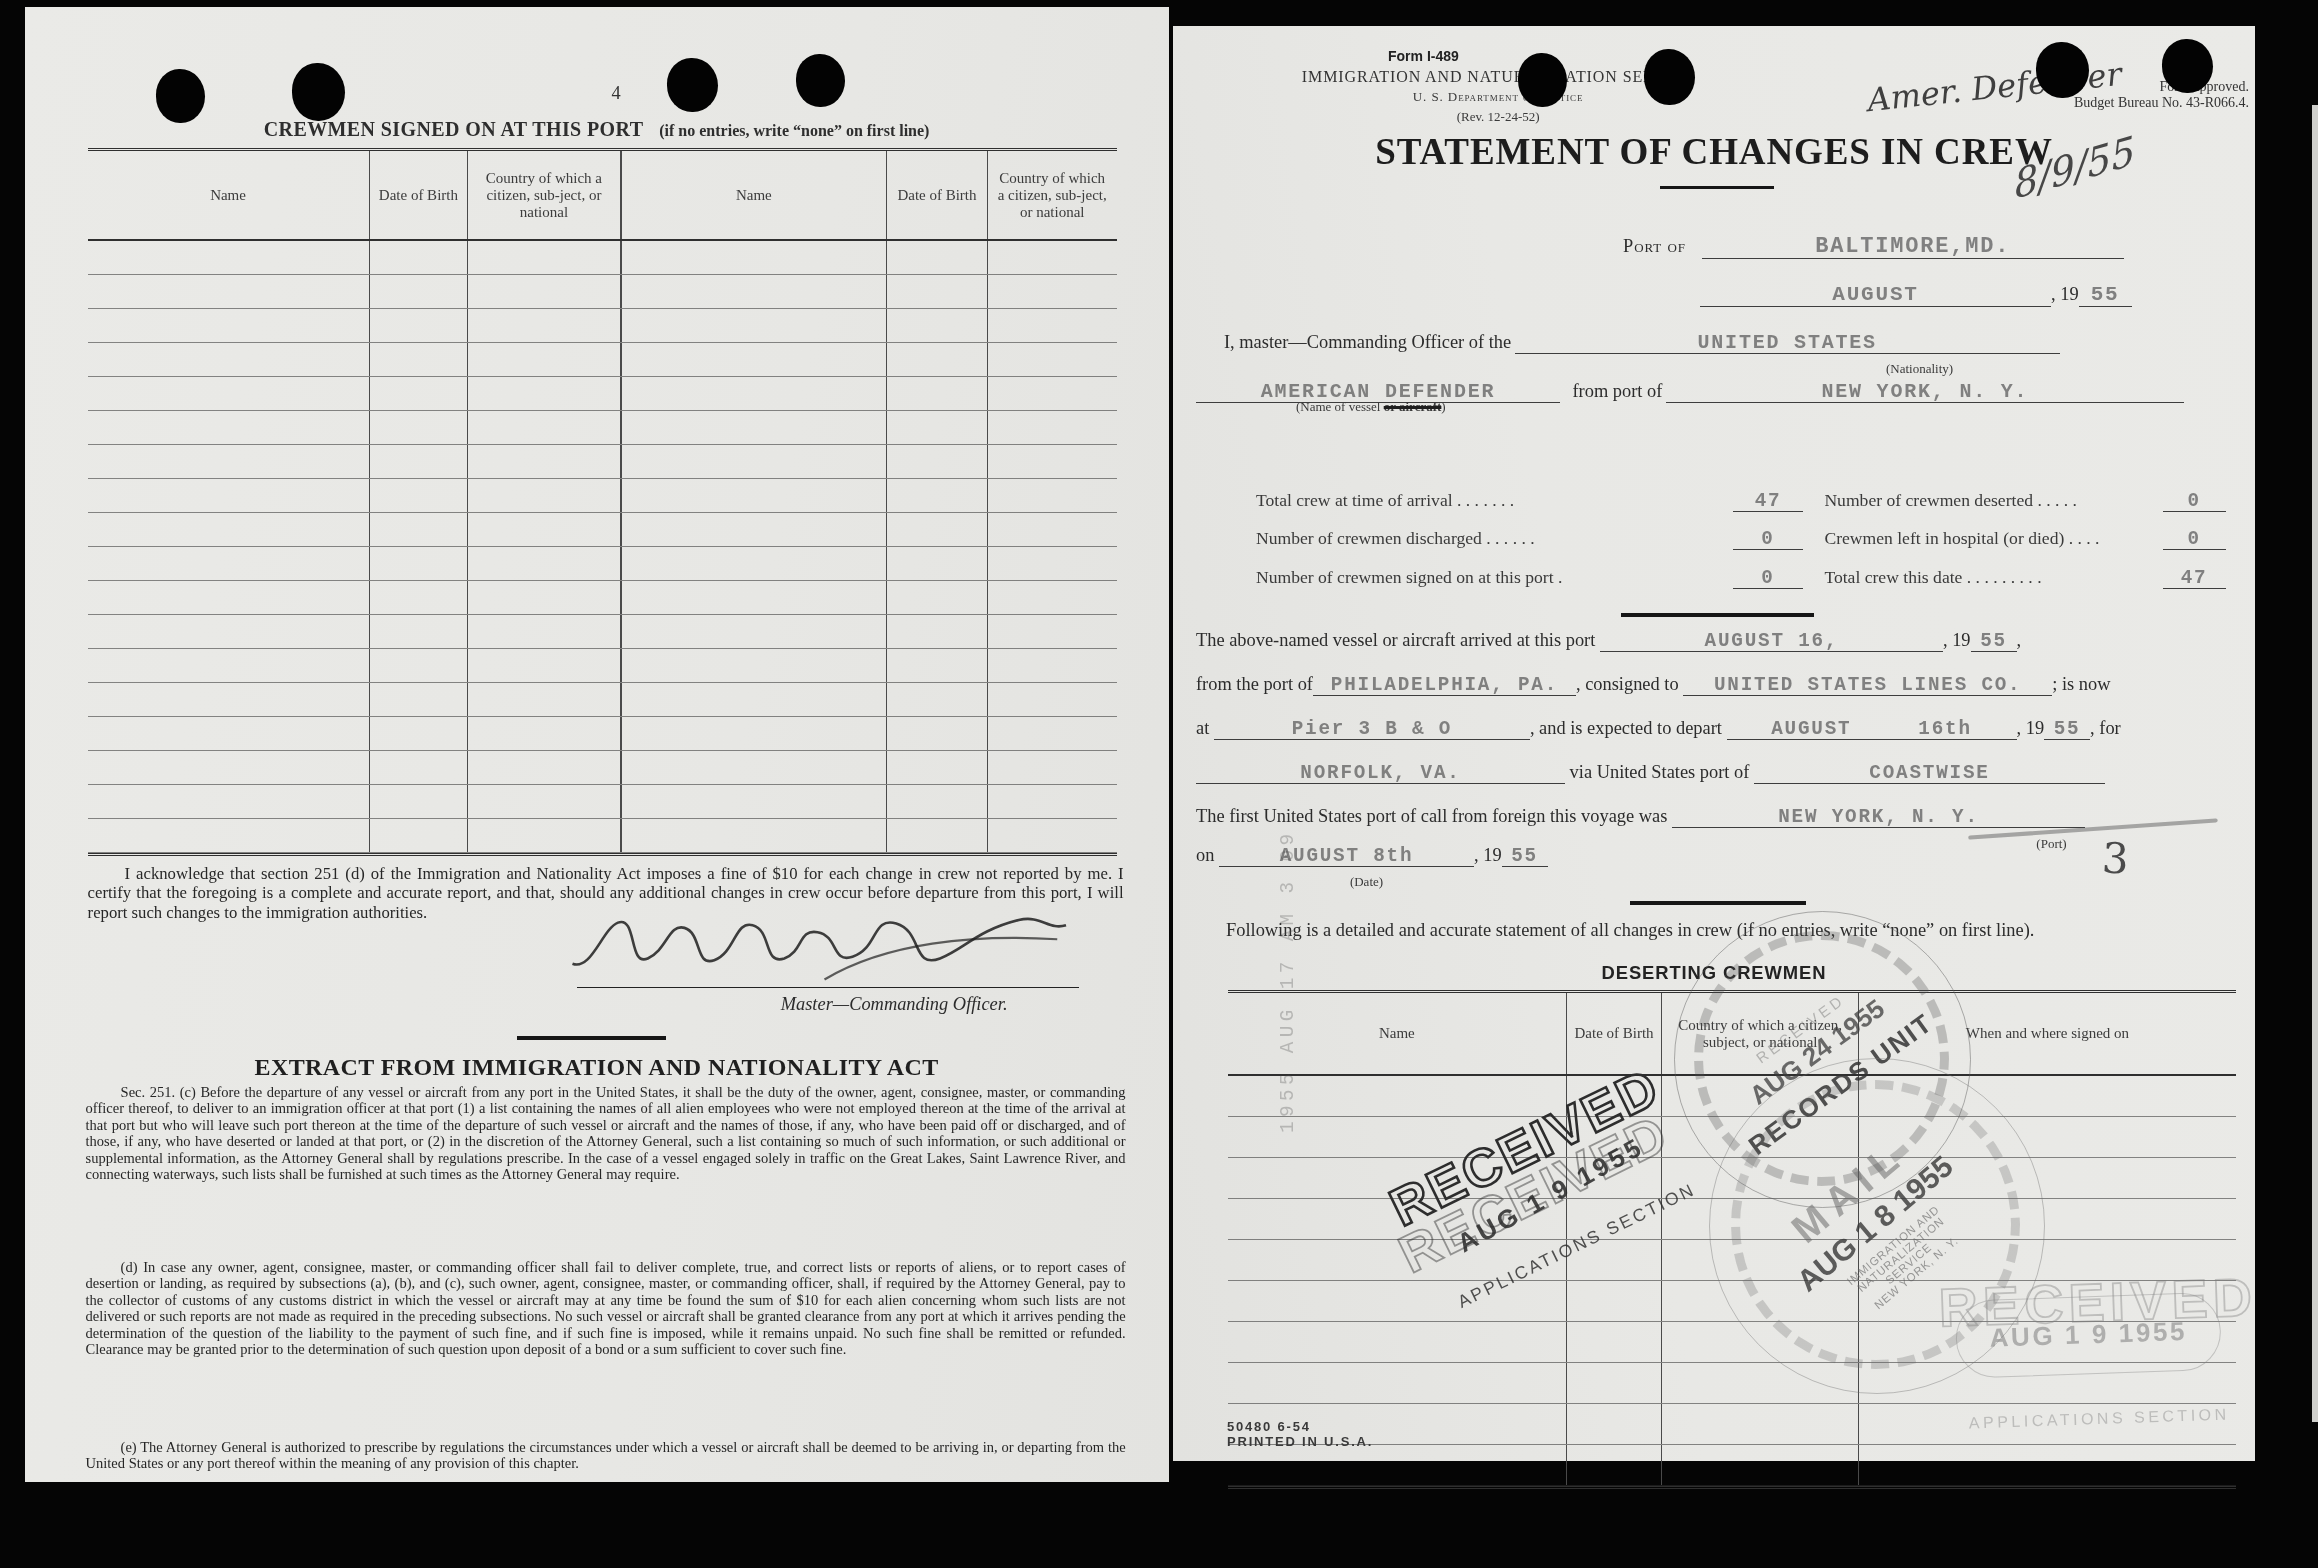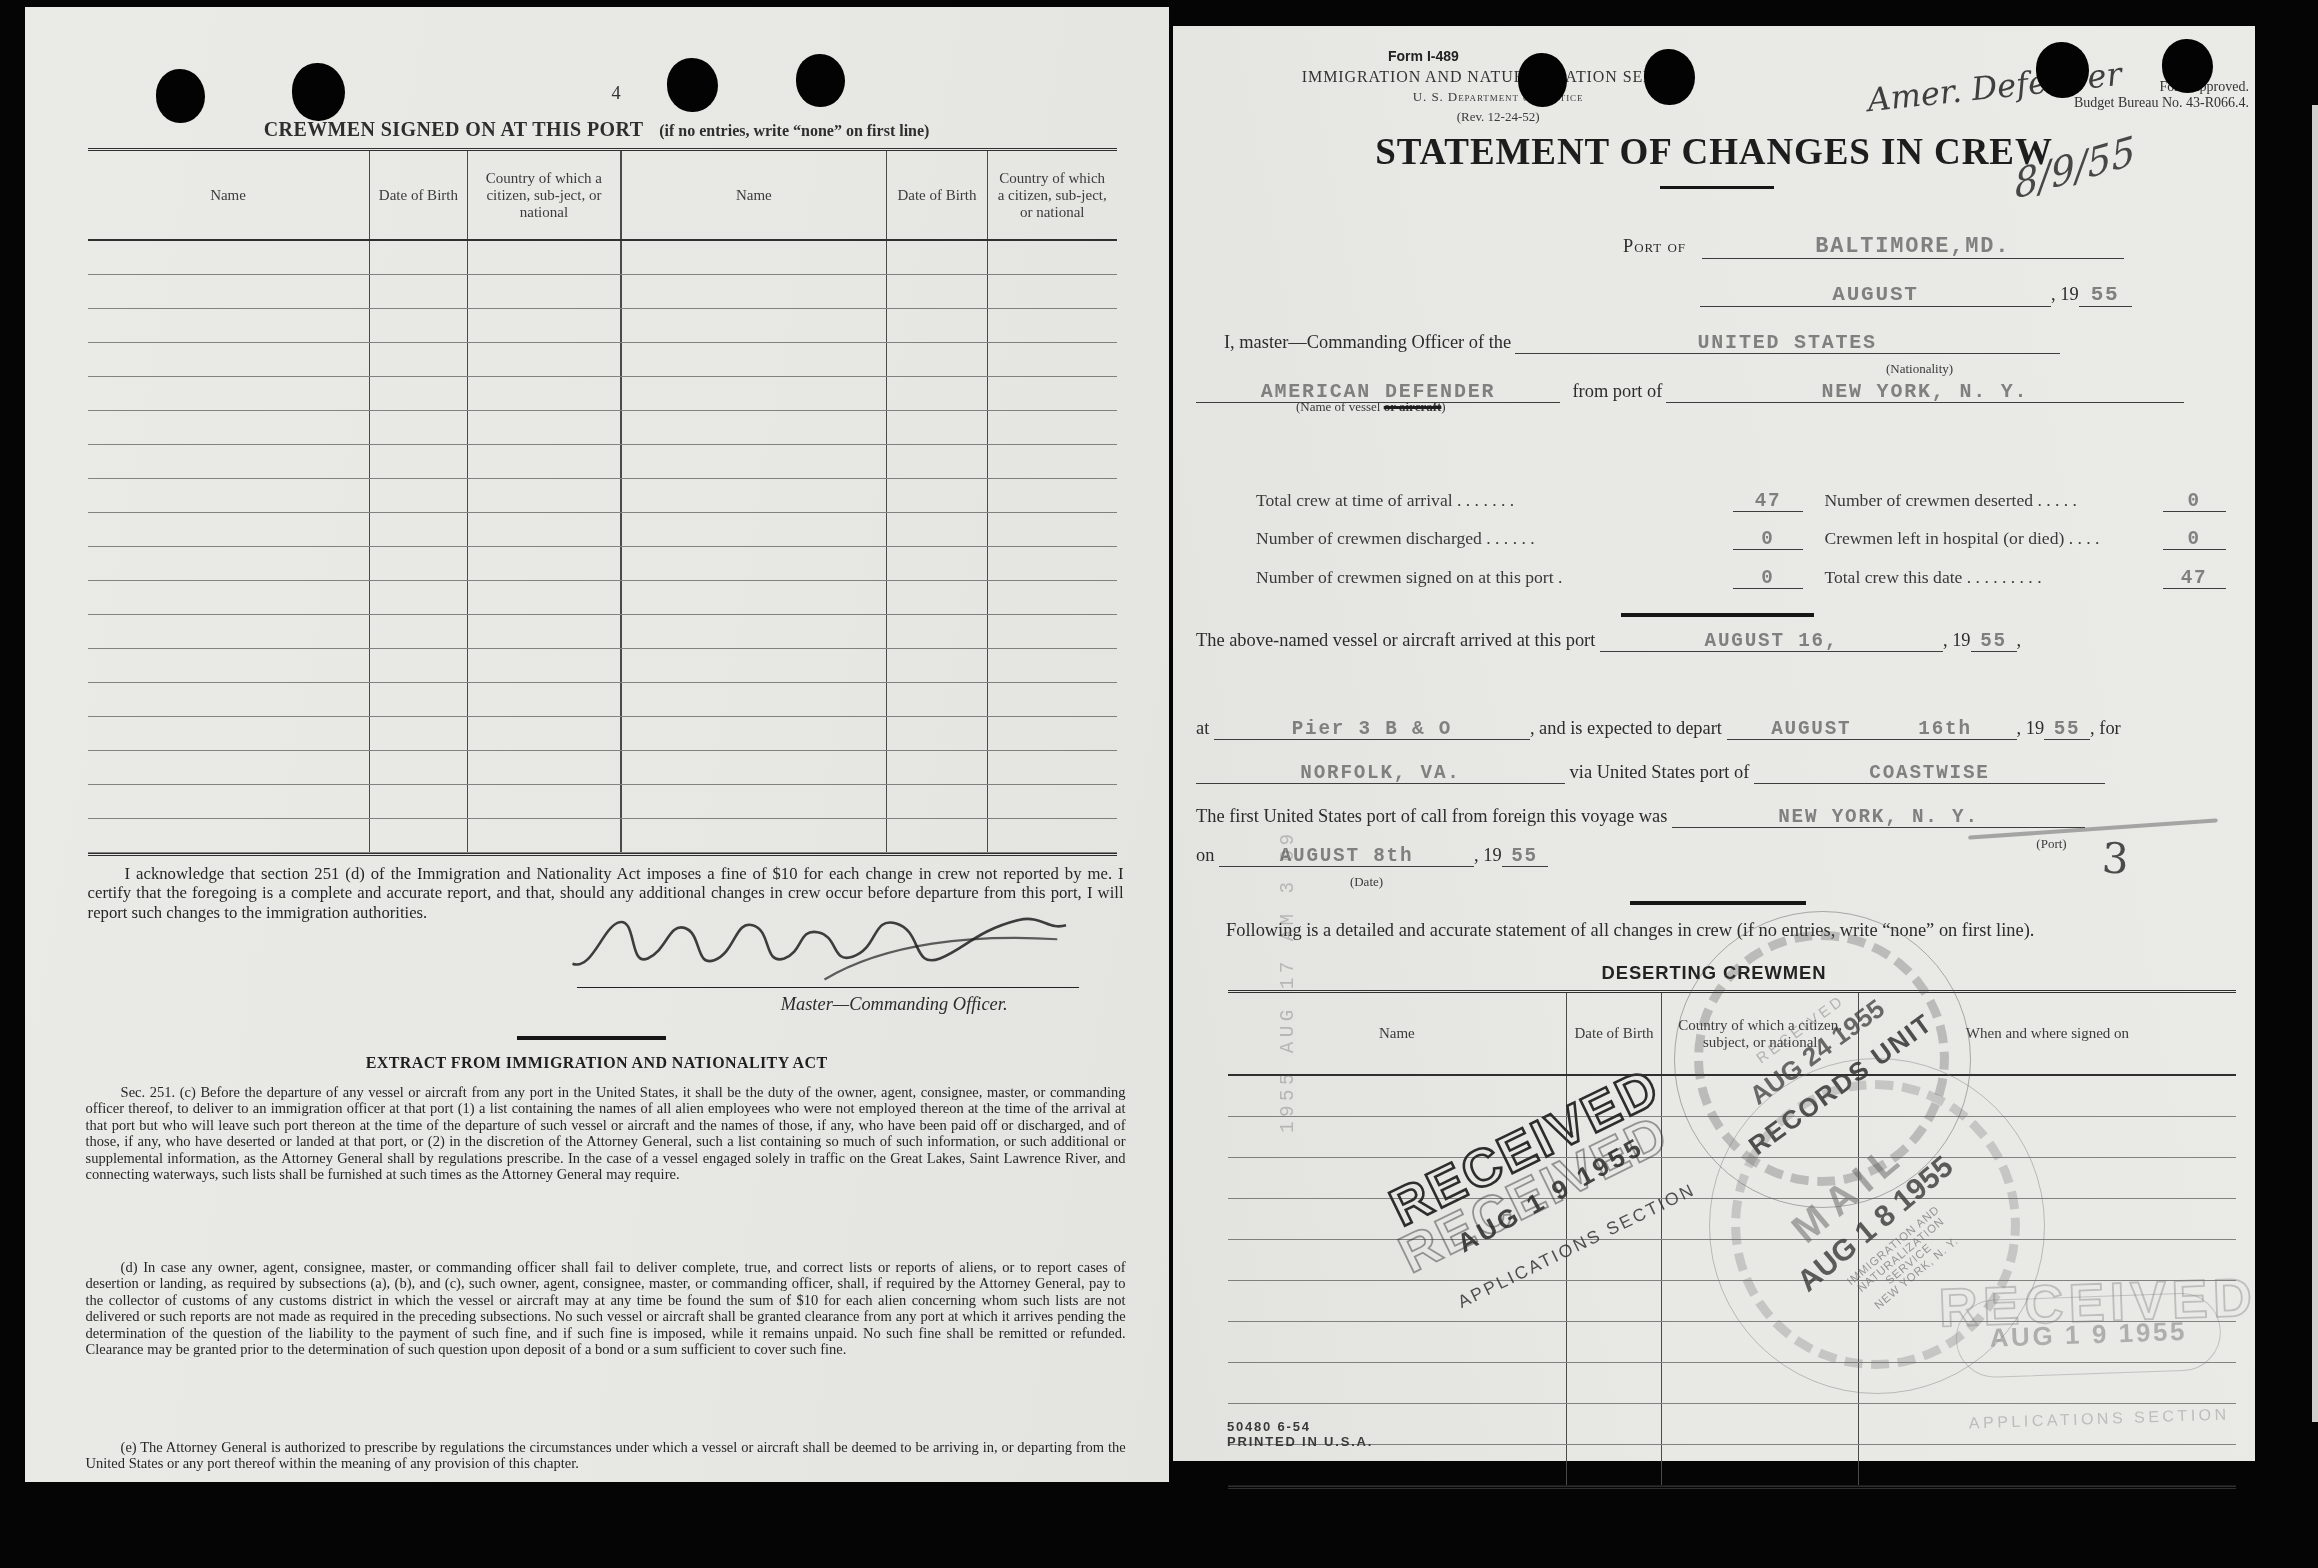--- a/index.html
+++ b/index.html
@@ -245,21 +245,21 @@
 
     <svg class="abs" style="left:536px;top:885px;" width="527" height="105" viewBox="0 0 600 120">
       <path d="M12,82 C34,90 46,42 64,35 C86,27 76,86 98,76 C120,66 122,36 140,41 C160,47 152,86 174,78 C198,69 198,32 218,38 C240,44 230,84 254,76 C276,68 270,42 292,46 C316,50 308,82 332,74 C362,64 354,28 382,36 C412,45 400,88 432,76 C460,65 474,44 522,32 C548,26 556,44 576,38" stroke="#1f1f1f" stroke-width="3" fill="none" opacity="0.85"></path>
       <path d="M300,100 C370,58 470,48 566,54" stroke="#1f1f1f" stroke-width="2.4" fill="none" opacity="0.7"></path>
     </svg>
     <div class="abs" style="left:552px;top:980px;width:502px;border-bottom:1.8px solid #222;"></div>
     <div class="abs serif center" style="left:685px;top:987px;width:369px;font-style:italic;font-size:18.4px;color:#2c2c2c;">Master—Commanding Officer.</div>
 
     <div class="divider" style="left:492px;top:1029px;width:149px;"></div>
 
-    <div class="abs center" style="left:0;top:1047px;width:100%;font-weight:bold;font-size:16px;letter-spacing:0.4px;color:#1f1f1f;">EXTRACT FROM IMMIGRATION AND NATIONALITY ACT</div>
+    <div class="abs center" style="left:0;top:1047px;width:100%;font-weight:bold;font-size:24px;letter-spacing:0.4px;color:#1f1f1f;">EXTRACT FROM IMMIGRATION AND NATIONALITY ACT</div>
 
     <div class="abs small-text justify" style="left:61px;top:1077px;width:1040px;text-indent:35px;">Sec. 251.  (c)  Before the departure of any vessel or aircraft from any port in the United States, it shall be the duty of the owner, agent, consignee, master, or commanding officer thereof, to deliver to an immigration officer at that port (1) a list containing the names of all alien employees who were not employed thereon at the time of the arrival at that port but who will leave such port thereon at the time of the departure of such vessel or aircraft and the names of those, if any, who have been paid off or discharged, and of those, if any, who have deserted or landed at that port, or (2) in the discretion of the Attorney General, such a list containing so much of such information, or such additional or supplemental information, as the Attorney General shall by regulations prescribe.  In the case of a vessel engaged solely in traffic on the Great Lakes, Saint Lawrence River, and connecting waterways, such lists shall be furnished at such times as the Attorney General may require.</div>
     <div class="abs small-text justify" style="left:61px;top:1252px;width:1040px;text-indent:35px;">(d)  In case any owner, agent, consignee, master, or commanding officer shall fail to deliver complete, true, and correct lists or reports of aliens, or to report cases of desertion or landing, as required by subsections (a), (b), and (c), such owner, agent, consignee, master, or commanding officer, shall, if required by the Attorney General, pay to the collector of customs of any customs district in which the vessel or aircraft may at any time be found the sum of $10 for each alien concerning whom such lists are not delivered or such reports are not made as required in the preceding subsections.  No such vessel or aircraft shall be granted clearance from any port at which it arrives pending the determination of the question of the liability to the payment of such fine, and if such fine is imposed, while it remains unpaid.  No such fine shall be remitted or refunded.  Clearance may be granted prior to the determination of such question upon deposit of a bond or a sum sufficient to cover such fine.</div>
     <div class="abs small-text justify" style="left:61px;top:1432px;width:1040px;text-indent:35px;">(e)  The Attorney General is authorized to prescribe by regulations the circumstances under which a vessel or aircraft shall be deemed to be arriving in, or departing from the United States or any port thereof within the meaning of any provision of this chapter.</div>
   </div>
 
   <div class="page" id="right-page">
 
     <div class="abs sans" style="left:215px;top:22px;font-size:14px;font-weight:bold;color:#222;">Form I-489</div>
     <div class="abs serif center smallcaps" style="left:17.6px;top:42px;width:615px;font-size:16px;color:#333;">IMMIGRATION AND NATURALIZATION SERVICE</div>
@@ -318,20 +318,24 @@
       <span class="stat-val-l"><span class="u typed" style="width:70px;">0</span></span>
       <span class="stat-label-r">Total crew this date .  .  .  .  .  .  .  .  .</span>
       <span class="stat-val-r"><span class="u typed" style="width:63px;">47</span></span>
     </div>
 
     <div class="divider" style="left:448px;top:587px;width:193px;"></div>
 
     <div class="abs field-label" style="left:23px;top:604px;width:1041px;">
       <span>The above-named vessel or aircraft arrived at this port</span>
       <span class="u typed" style="width:343px;font-size:19.3px;">AUGUST 16,</span><span>, 19</span><span class="u typed" style="width:46px;font-size:19.3px;">55</span><span>,</span>
+    </div>
+    <div class="abs field-label" style="left:23px;top:648px;width:1041px;">
+      <span>from the port of</span><span class="u typed" style="width:263px;font-size:19.3px;">PHILADELPHIA, PA.</span><span>, consigned to</span>
+      <span class="u typed" style="width:369px;font-size:19.3px;">UNITED STATES LINES CO.</span><span>; is now</span>
     </div>
     <div class="abs field-label" style="left:23px;top:692px;width:1041px;">
       <span>at</span>
       <span class="u typed" style="width:316px;font-size:19.3px;">Pier 3 B &amp; O</span><span>, and is expected to depart</span>
       <span class="u typed" style="width:290px;font-size:19.3px;">AUGUST     16th</span><span>, 19</span><span class="u typed" style="width:46px;font-size:19.3px;">55</span><span>, for</span>
     </div>
     <div class="abs field-label" style="left:23px;top:780px;width:1041px;">
       <span>The first United States port of call from foreign this voyage was</span>
       <span class="u typed" style="width:413px;font-size:19.3px;">NEW YORK, N. Y.</span>
     </div>

